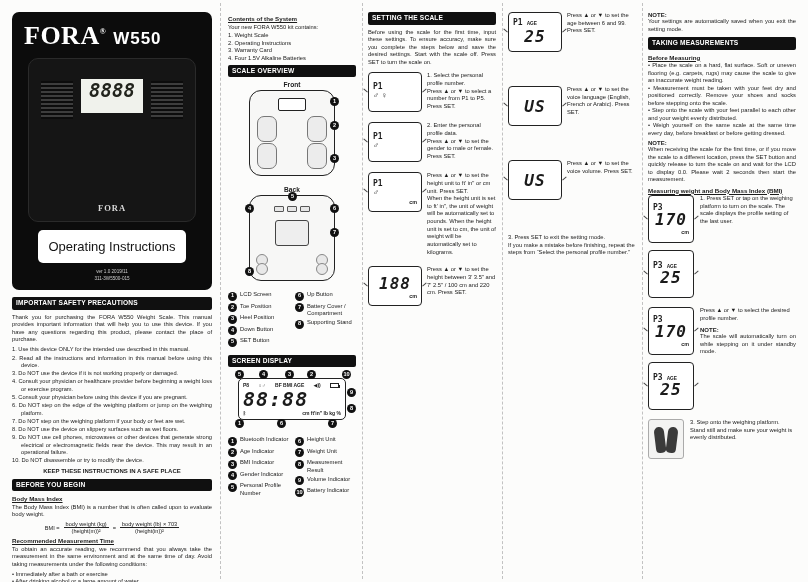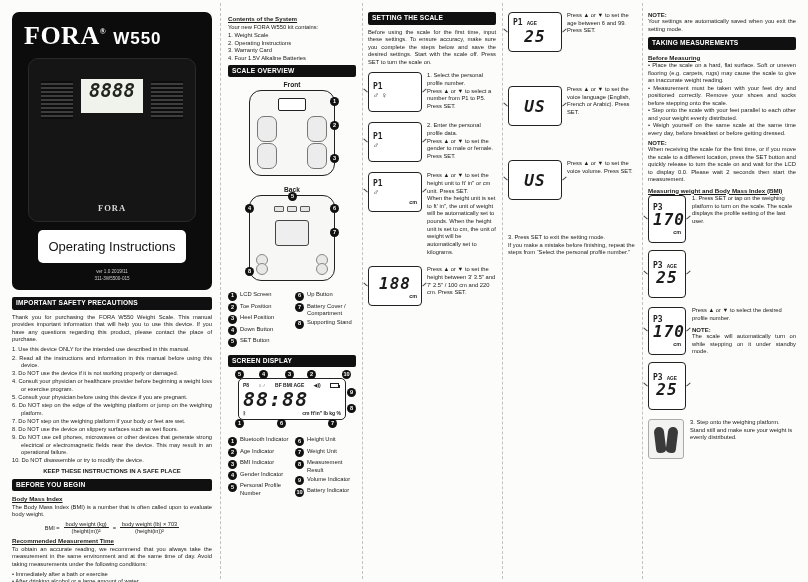--- a/index.html
+++ b/index.html
@@ -75,21 +75,21 @@
   .lcd .agelab{font-size:4.8px;font-weight:bold}
   .lcd .icons{font-size:8px;line-height:1.1;margin:1px 0}
   .lcd .main{font-family:"DejaVu Sans Mono",monospace;font-weight:bold;font-style:italic;font-size:16px;line-height:1.05;text-align:center;letter-spacing:1px}
   .lcd .unit{font-size:5.4px;font-weight:bold;align-self:flex-end}
   .flash::before{content:"";position:absolute;left:-6px;top:45%;width:5px;height:1.3px;background:#444;transform:rotate(40deg)}
   .flash::after{content:"";position:absolute;right:-6px;top:45%;width:5px;height:1.3px;background:#444;transform:rotate(-40deg)}
   .stext{font-size:5.8px;line-height:1.32;white-space:pre-line;flex:1}
   
   .mrow{display:flex;gap:6px;margin-bottom:9px;align-items:flex-start}
   .mlcds{display:flex;flex-direction:column;gap:7px;flex:0 0 auto}
-  .lcd.tall{width:38px;min-height:48px}
+  .lcd.tall{width:46px;min-height:48px}
   .feet{width:36px;height:40px;border:1px solid #aaa;border-radius:3px;background:#f3f3f2;position:relative;flex:0 0 auto}
   .feet::before,.feet::after{content:"";position:absolute;top:7px;width:10px;height:26px;background:#3a3a3a;border-radius:5px 5px 4px 4px}
   .feet::before{left:6px;transform:rotate(-7deg)}
   .feet::after{right:6px;transform:rotate(7deg)}
 </style>
 </head>
 <body>
 
 <div class="sheet">
   <div class="fold f1"></div>

